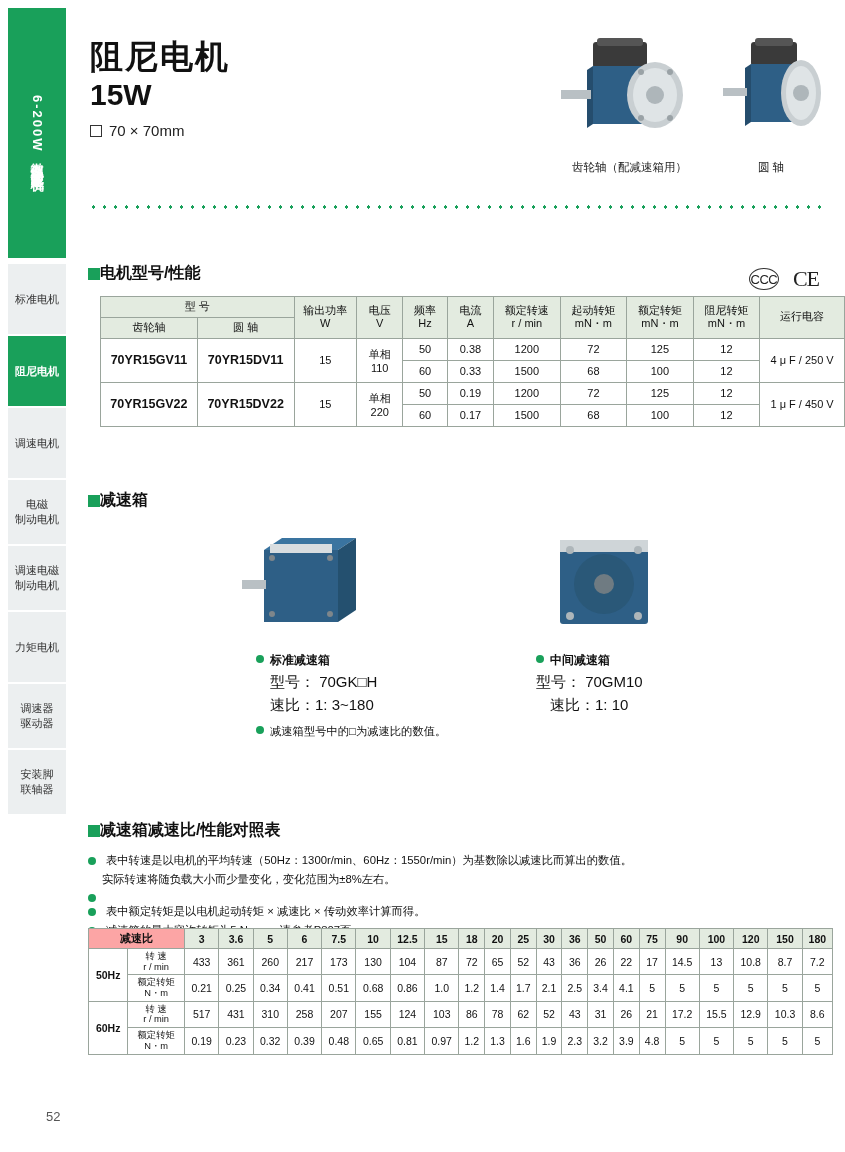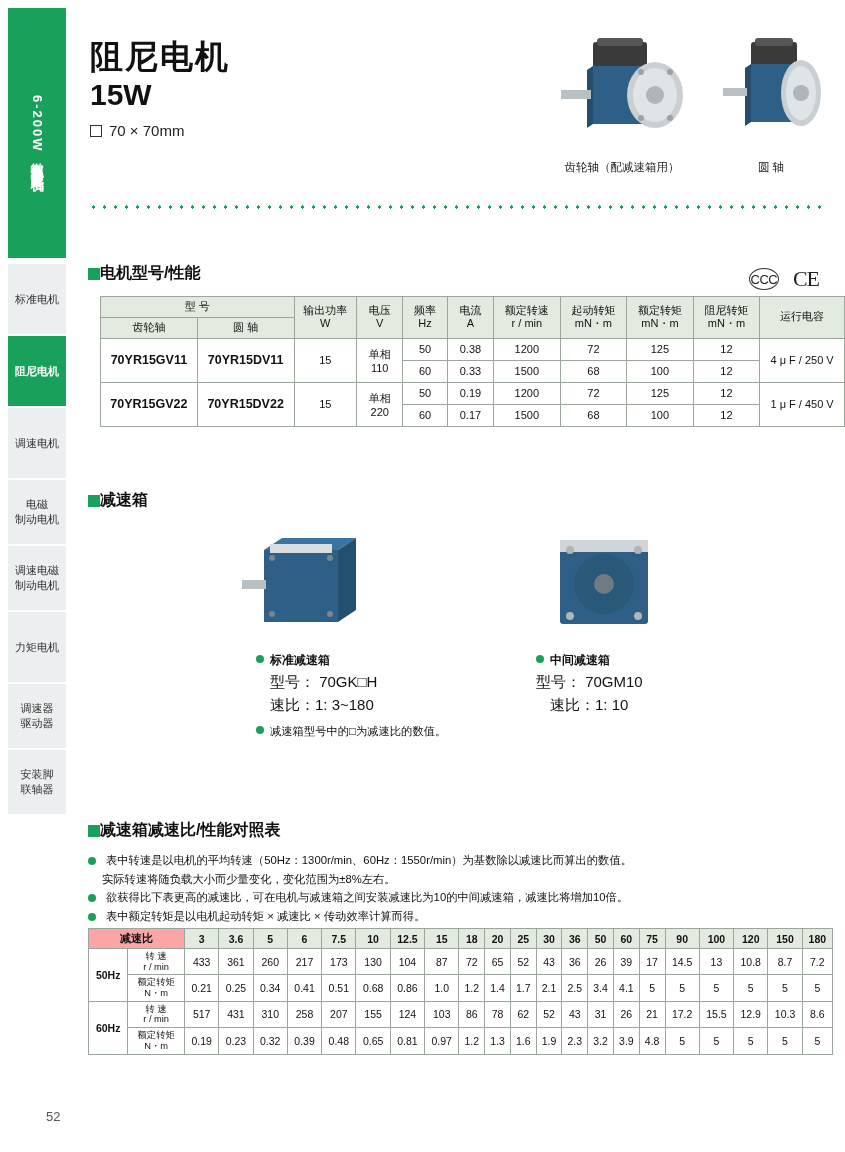--- a/index.html
+++ b/index.html
@@ -71,21 +71,21 @@
   }
   .sq {
     display:inline-block; width:12px; height:12px;
     border:1.6px solid #333;
   }
   
   .photos { position:absolute; right:8px; top:28px; width:300px; }
   .photo-row { display:flex; gap:34px; justify-content:flex-end; }
   .photo-cap { font-size:11.5px; color:#222; text-align:center; margin-top:6px; }
   .cap-row { display:flex; gap:34px; justify-content:flex-end; }
-  .cap-row div:nth-child(1){ width:130px; text-align:center;}
+  .cap-row div:nth-child(1){ width:130px; text-align:right;}
   .cap-row div:nth-child(2){ width:100px; text-align:center;}
 
   .dotline {
     position:absolute; left:8px; right:8px; top:196px;
     height:6px;
     background-image: radial-gradient(circle, #19a05a 1.6px, rgba(0,0,0,0) 1.8px);
     background-size: 11px 6px;
     background-repeat: repeat-x;
   }
   
@@ -386,21 +386,20 @@
     <div class="notes">
       <div class="ln">
           <span class="bullet bl"></span>
           <span>表中转速是以电机的平均转速（50Hz：1300r/min、60Hz：1550r/min）为基数除以减速比而算出的数值。</span>
         </div>
       <div class="ln sub">
           <span>实际转速将随负载大小而少量变化，变化范围为±8%左右。</span>
         </div>
       <div class="ln">
           <span class="bullet bl"></span>
-          <span>欲获得比下表更高的减速比，可在电机与减速箱之间安装减速比为10的中间减速箱，减速比将增加10倍。</span>
         </div>
       <div class="ln">
           <span class="bullet bl"></span>
           <span>表中额定转矩是以电机起动转矩 × 减速比 × 传动效率计算而得。</span>
         </div>
       <div class="ln">
           <span class="bullet bl"></span>
           <span>减速箱的最大容许转矩为5 N・m，请参考P307页。</span>
         </div>
     </div>
@@ -444,21 +443,21 @@
           <td>173</td>
           <td>130</td>
           <td>104</td>
           <td>87</td>
           <td>72</td>
           <td>65</td>
           <td>52</td>
           <td>43</td>
           <td>36</td>
           <td>26</td>
-          <td>39</td>
+          <td>22</td>
           <td>17</td>
           <td>14.5</td>
           <td>13</td>
           <td>10.8</td>
           <td>8.7</td>
           <td>7.2</td>
         </tr>
         <tr>
           <td class="rowsub" style="white-space:pre-line">额定转矩
 N・m</td>

